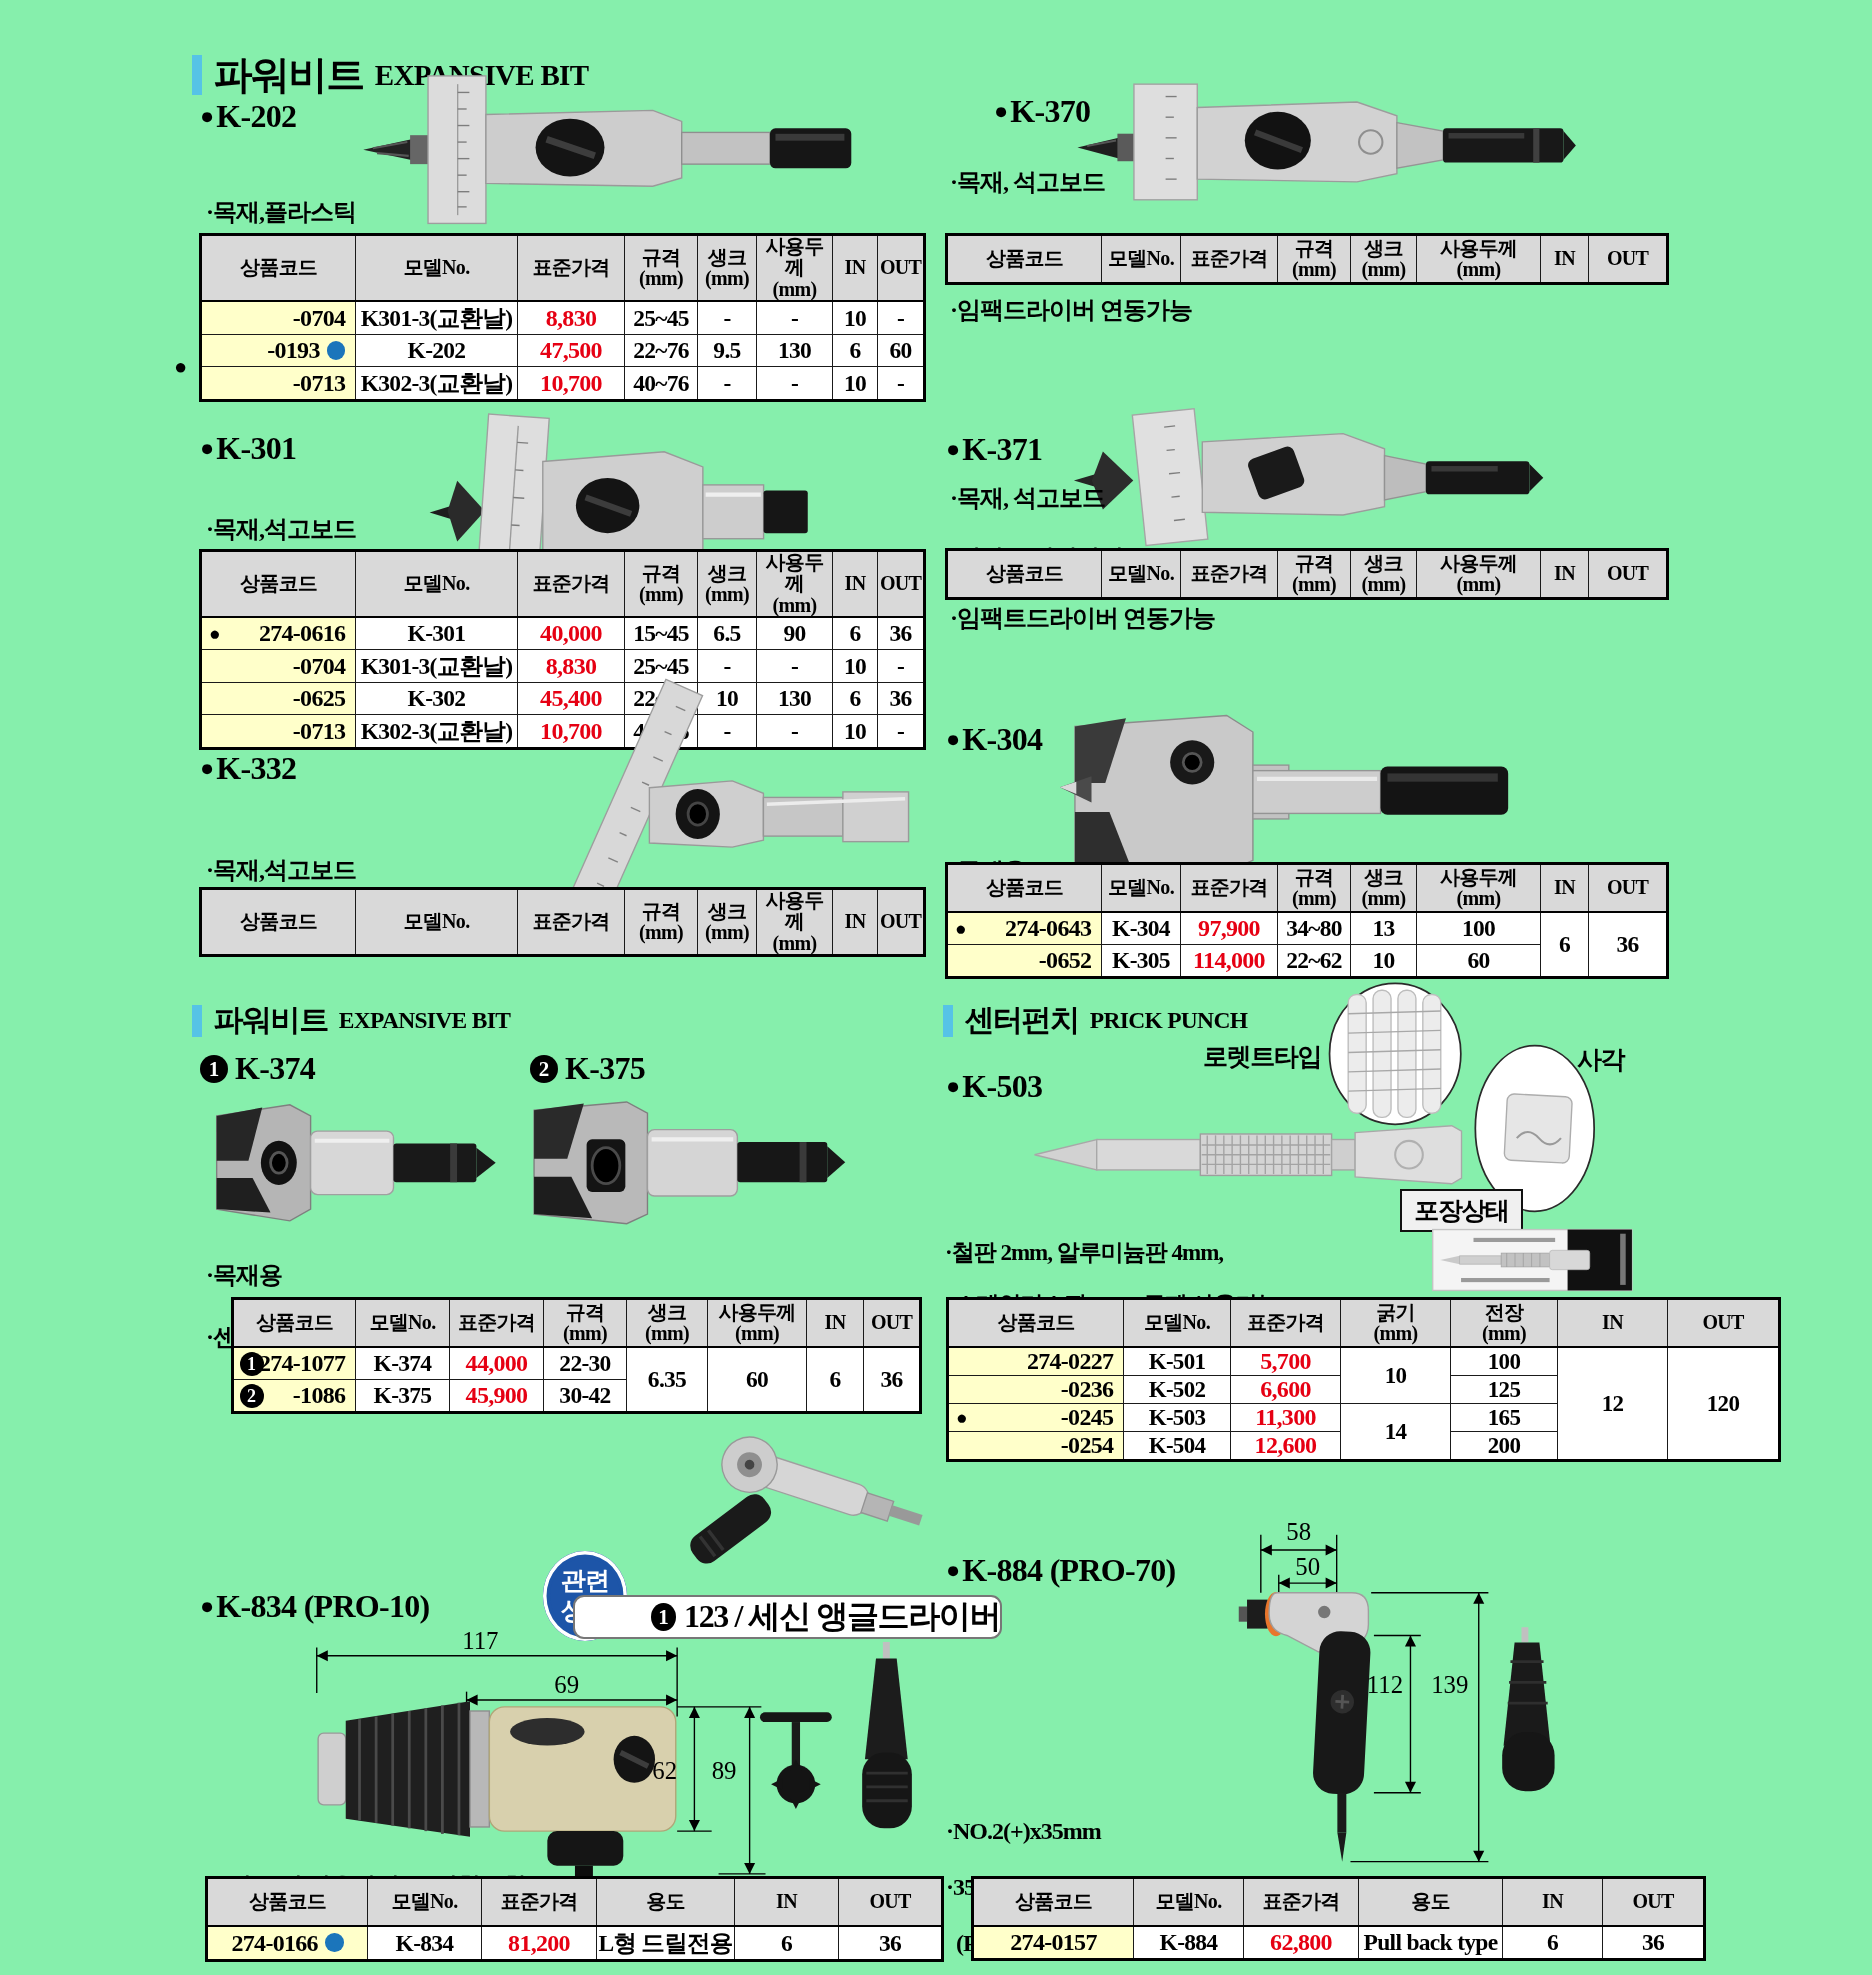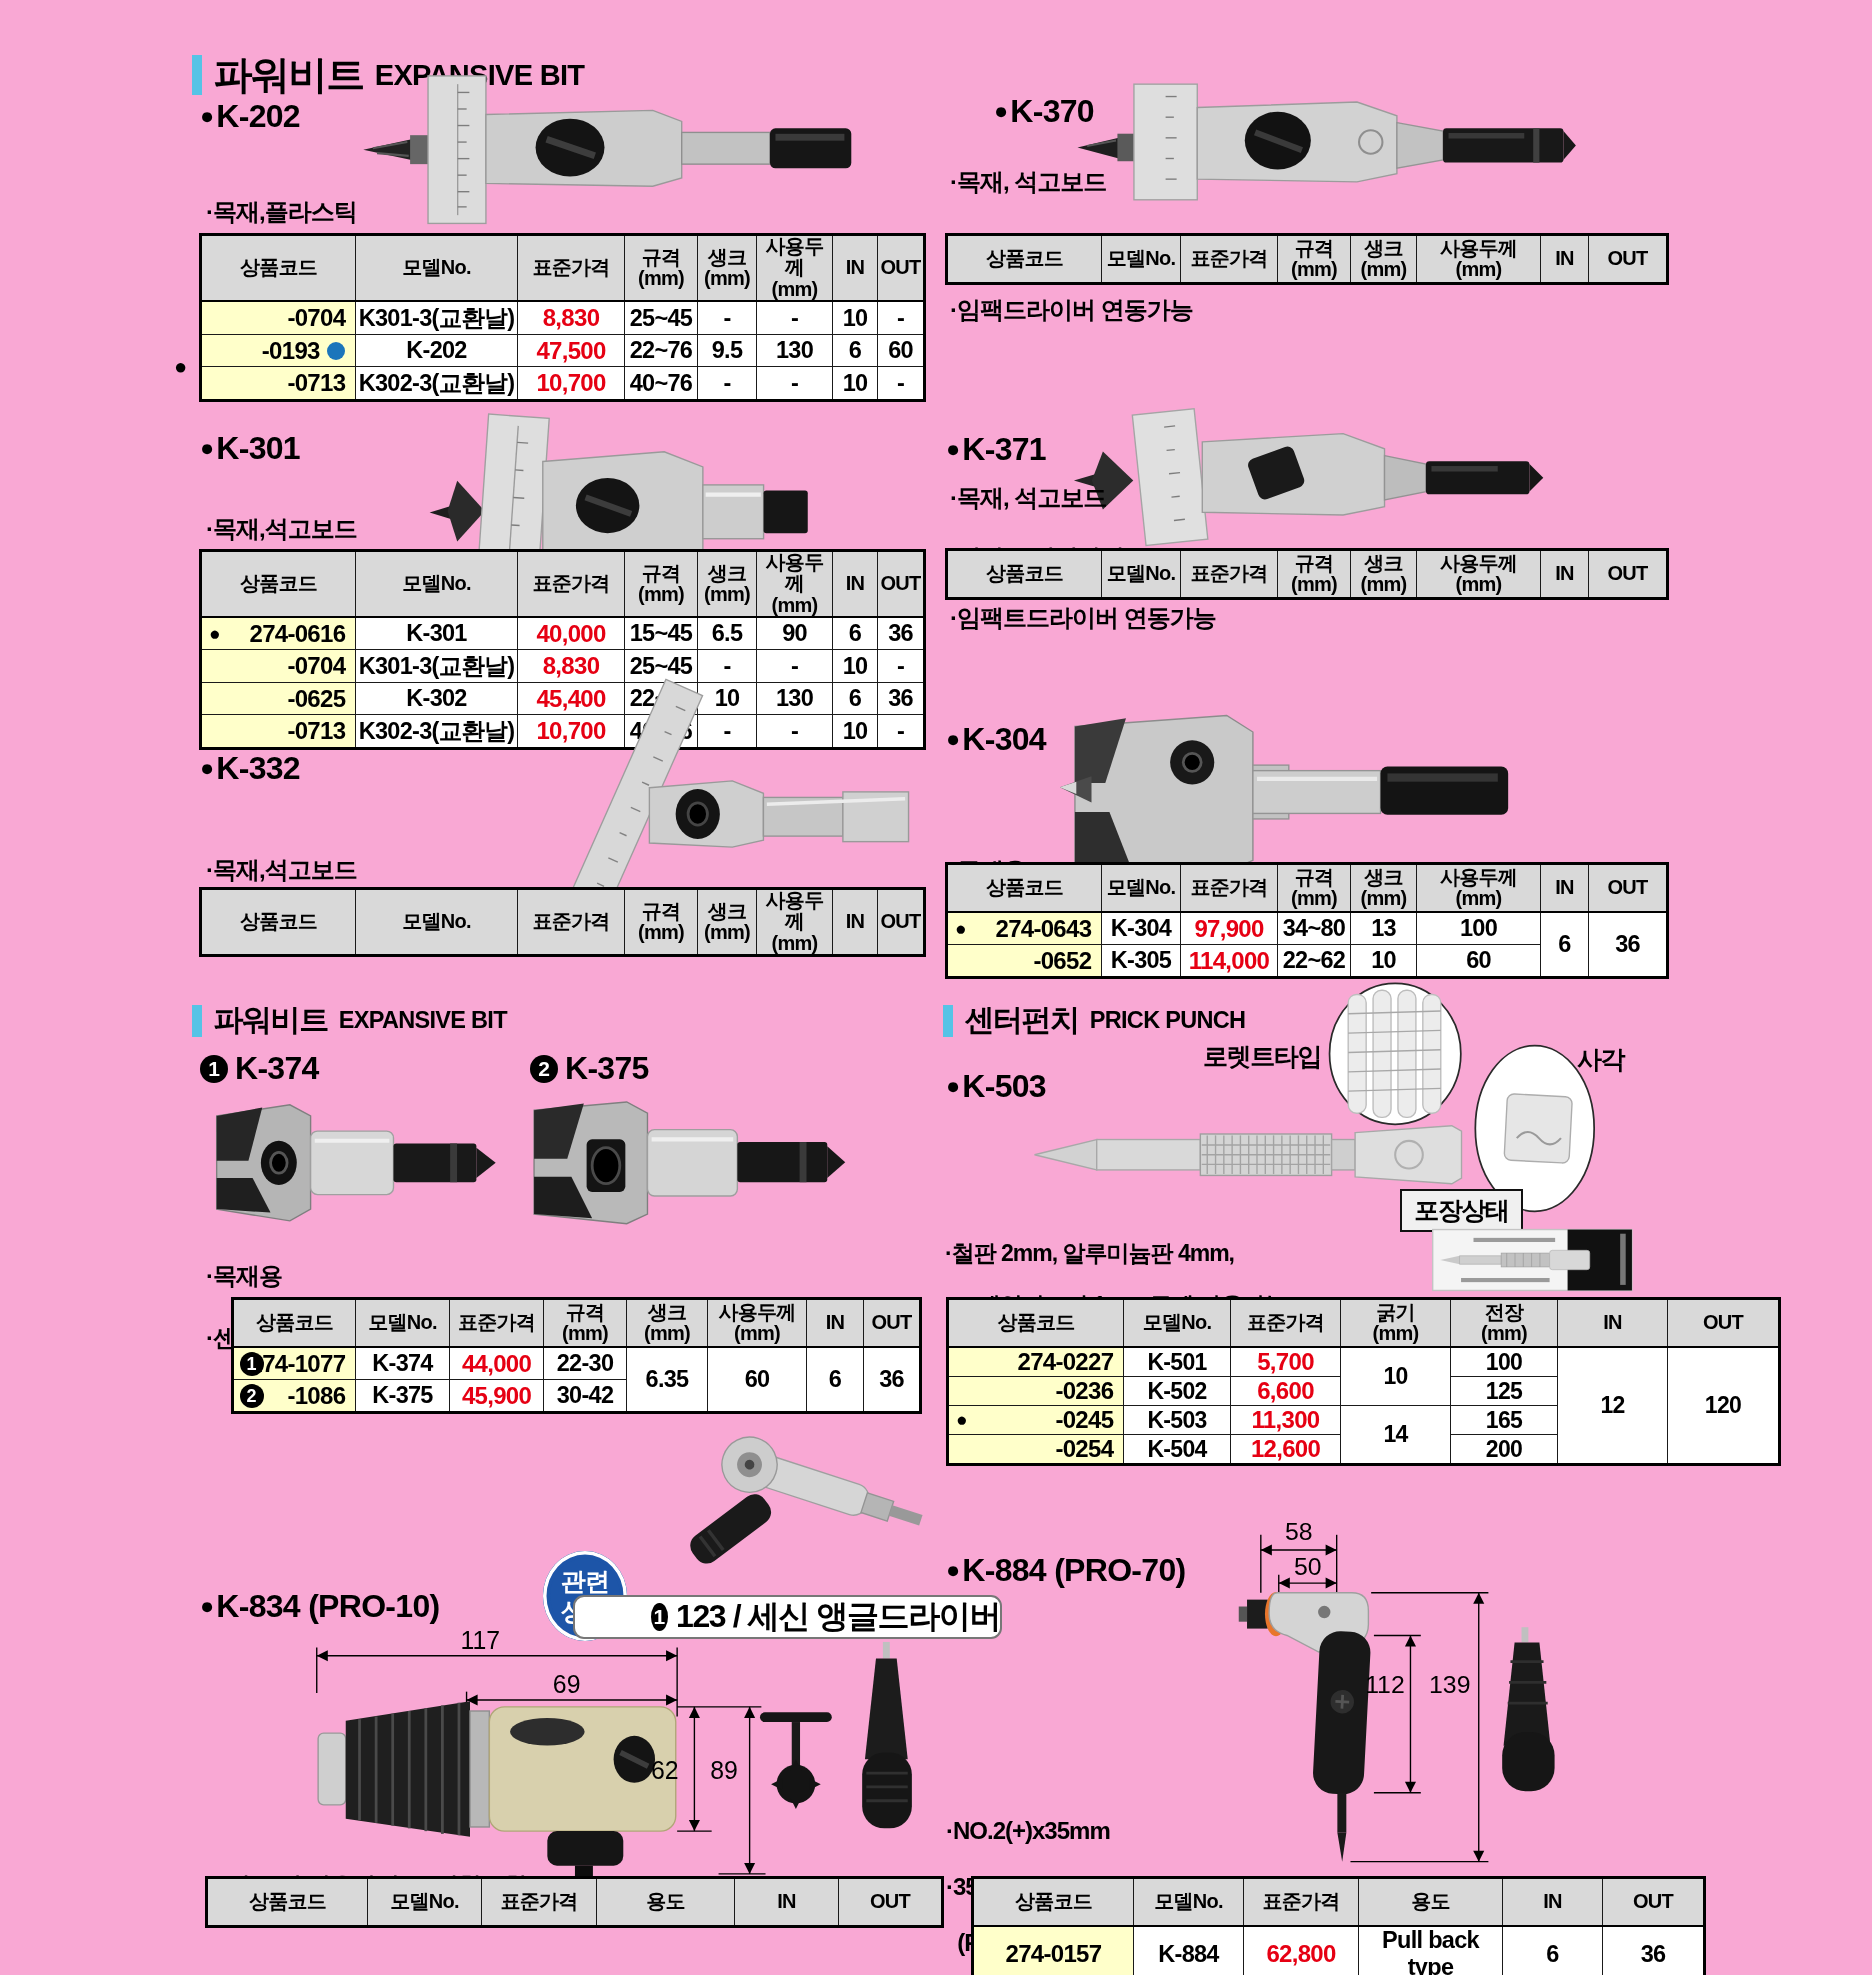--- a/index.html
+++ b/index.html
@@ -1,17 +1,17 @@
 <!DOCTYPE html>
 <html style="font-size:11px"><head>
 <meta charset="utf-8">
 <style>
   html,body{margin:0;padding:0;background:#fff}
-  #page{position:relative;width:1873px;height:1975px;background:#f9a8d4;overflow:hidden;
-        font-family:Liberation Sans, sans-serif;color:#000}
+  #page{position:relative;width:1873px;height:1975px;background:#86efac;overflow:hidden;
+        font-family:Liberation Serif, serif;color:#000}
   .sec{position:absolute;display:flex;align-items:center;gap:11px;white-space:nowrap}
   .sec .bar{width:10.4px;background:#56c3e6}
   .sec .kr{font-weight:bold;letter-spacing:-1.4px}
   .sec .en{font-weight:bold;letter-spacing:-0.7px}
   .sec.lg .bar{height:40px}.sec.lg .kr{font-size:39px}.sec.lg .en{font-size:29px}
   .sec.md .bar{height:35px}.sec.md .kr{font-size:33px}.sec.md .en{font-size:26px}
   .sec.sm .bar{height:32px}.sec.sm .kr{font-size:30px}.sec.sm .en{font-size:23.5px}
   .ptitle{position:absolute;font-size:32px;font-weight:bold;letter-spacing:-0.7px;white-space:nowrap}
   .ptitle .d{font-size:23.5px;vertical-align:3.5px;margin-right:2.8px}
   .ptitle .nb{margin-right:7px;vertical-align:3.5px}
@@ -797,20 +797,28 @@
       </colgroup>
     <tbody>
         <tr>
       <th>상품코드</th>
           <th>모델No.</th>
           <th>표준가격</th>
           <th>용도</th>
           <th>IN</th>
           <th>OUT</th>
     </tr>
+    <tr>
+      <td class="cc"><span>274-0166</span><span class="bdot"></span></td>
+          <td>K-834</td>
+          <td class="p">81,200</td>
+          <td>L형 드릴전용</td>
+          <td>6</td>
+          <td>36</td>
+    </tr>
   </tbody>
     </table>
 
   <div class="ptitle" style="left:946px;top:1552px">
     <span class="d">●</span><span>K-884 (PRO-70)</span>
   </div>
   <svg class="ill" style="left:1236px;top:1489px" width="331" height="384" viewBox="0 0 480 556">
 
     <line x1="36" y1="66" x2="36" y2="150" stroke="#000" stroke-width="2"></line>
     <line x1="146" y1="66" x2="146" y2="150" stroke="#000" stroke-width="2"></line>

